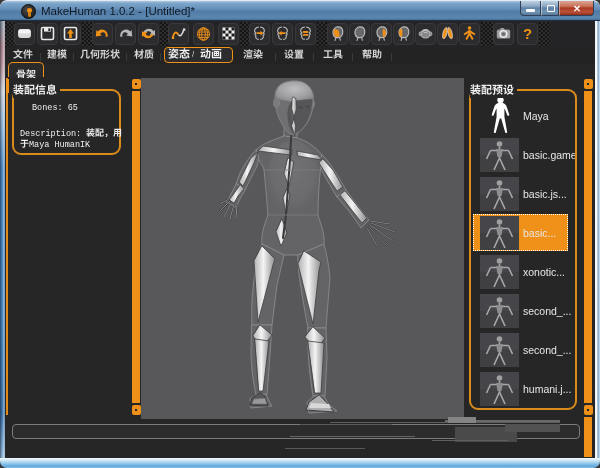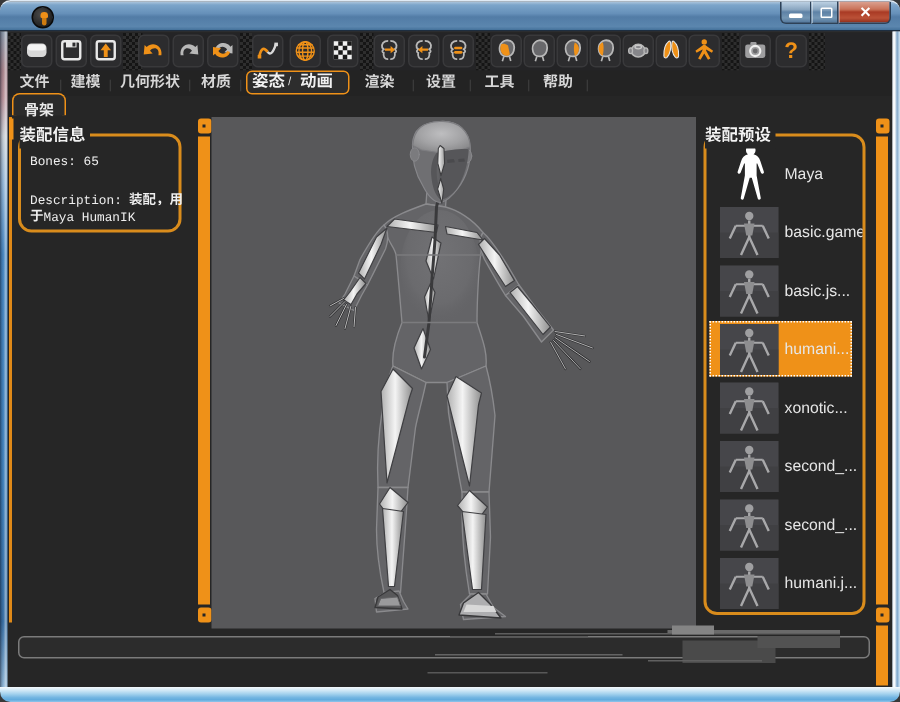--- a/index.html
+++ b/index.html
@@ -165,20 +165,21 @@
         <path transform="scale(1,-1)" d="M14 -181H112L360 806H263Z"></path>
       </symbol>
 </defs>
   </svg>
 <div id="win">
  <div id="titlebar" class="abs">
    <div id="logo" class="abs">
         <i></i>
         <u></u>
       </div>
+   <div id="tb-title" class="abs">MakeHuman 1.0.2 - [Untitled]*</div>
    <div id="capbtns" class="abs">
      <div id="cap-min" class="cap">
           <b></b>
         </div>
      <div id="cap-max" class="cap">
           <b></b>
         </div>
      <div id="cap-close" class="cap">
           <b>✕</b>
         </div>
@@ -428,21 +429,21 @@
         <div class="obox" style="left:7px;top:11px;width:109px;height:66px"></div>
         <div class="ptitle" style="left:8px;top:6px;background:#262626;padding:0 3px 2px 0"><svg class="cj" style="width:11px;height:11px">
             <use href="#g24"></use>
           </svg><svg class="cj" style="width:11px;height:11px">
             <use href="#g25"></use>
           </svg><svg class="cj" style="width:11px;height:11px">
             <use href="#g26"></use>
           </svg><svg class="cj" style="width:11px;height:11px">
             <use href="#g27"></use>
           </svg></div>
-        <div class="mono abs" style="left:15px;top:25px">Bones: 65</div>
+        <div class="mono abs" style="left:27px;top:25px">Bones: 65</div>
         <div class="mono abs" style="left:15px;top:50px">Description: <svg class="cj" style="width:9px;height:9px">
             <use href="#g24"></use>
           </svg><svg class="cj" style="width:9px;height:9px">
             <use href="#g25"></use>
           </svg><svg class="cj" style="width:9px;height:9px">
             <use href="#g31"></use>
           </svg><svg class="cj" style="width:9px;height:9px">
             <use href="#g29"></use>
           </svg></div>
         <div class="mono abs" style="left:15px;top:61px"><svg class="cj" style="width:9px;height:9px">
@@ -622,21 +623,21 @@
               <rect y="17" width="39" height="17" fill="#404043"></rect>
               <circle cx="19.5" cy="6" r="2.8" fill="#9f9fa1"></circle>
               <g stroke="#a8a8aa" stroke-width="1.6" fill="none">
                 <path d="M19.5 9 L19.5 20"></path>
                 <path d="M10.5 12.5 L28.5 12.5" stroke-width="1.4"></path>
                 <path d="M10.5 12.5 L6.5 21 M28.5 12.5 L32.5 21"></path>
                 <path d="M19.5 20 L14 32 M19.5 20 L25 32"></path>
               </g>
               <path d="M16 11 L23 11 L21.5 19 L17.5 19 Z" fill="#8e8e90"></path>
             </svg></div>
-          <div class="rlabel" style="top:136px">humani...</div>
+          <div class="rlabel" style="top:136px">basic...</div>
           <div class="thumb" style="top:164px"><svg viewBox="0 0 39 34" width="39" height="34">
               <rect width="39" height="34" fill="#46464a"></rect>
               <rect y="17" width="39" height="17" fill="#404043"></rect>
               <circle cx="19.5" cy="6" r="2.8" fill="#9f9fa1"></circle>
               <g stroke="#a8a8aa" stroke-width="1.6" fill="none">
                 <path d="M19.5 9 L19.5 20"></path>
                 <path d="M10.5 12.5 L28.5 12.5" stroke-width="1.4"></path>
                 <path d="M10.5 12.5 L6.5 21 M28.5 12.5 L32.5 21"></path>
                 <path d="M19.5 20 L14 32 M19.5 20 L25 32"></path>
               </g>

